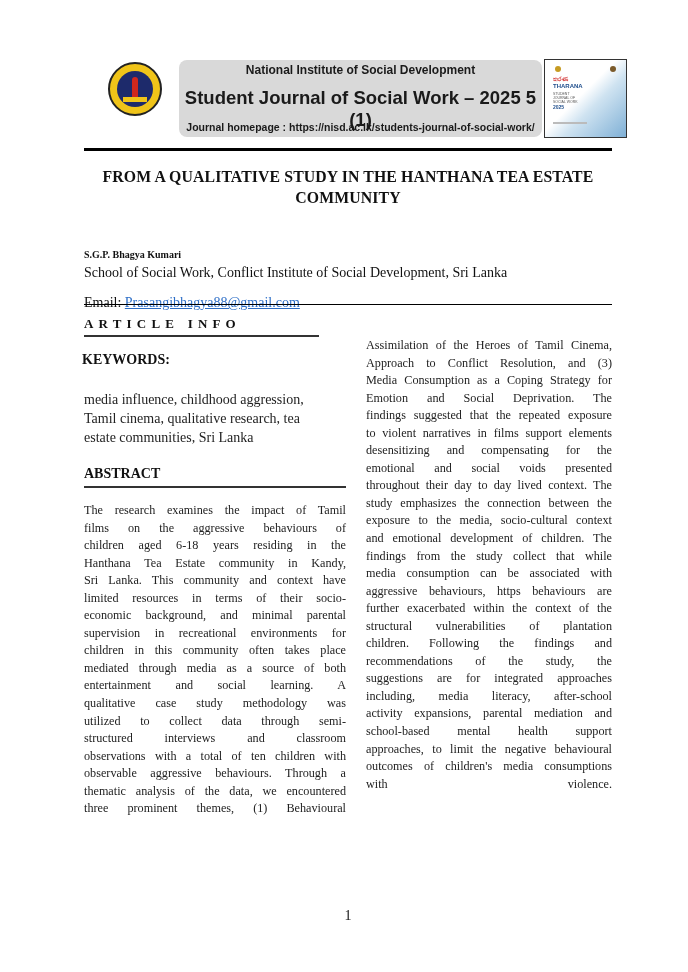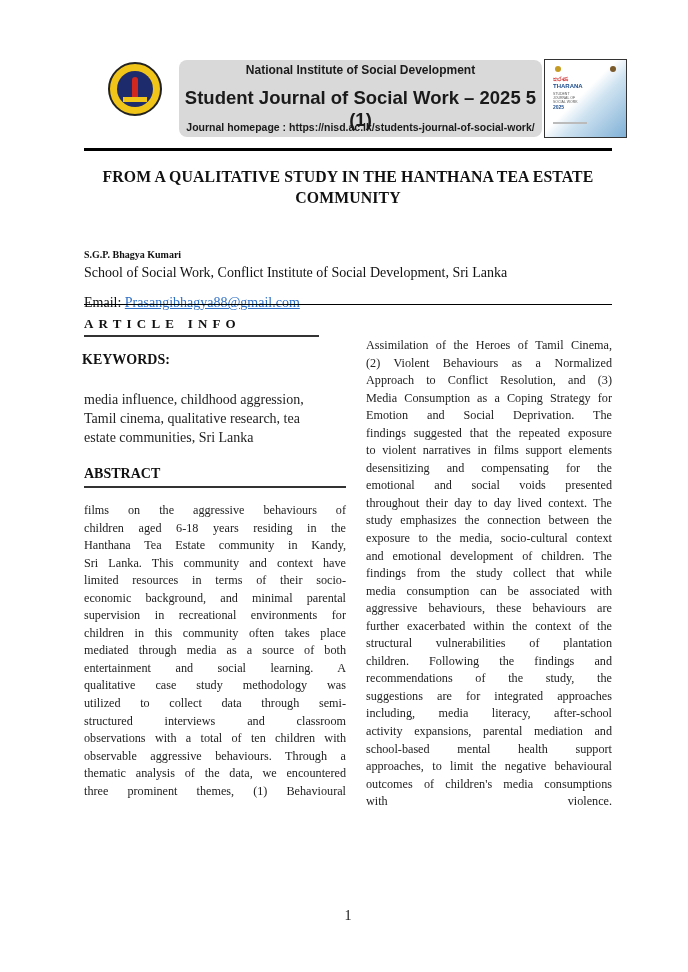--- a/index.html
+++ b/index.html
@@ -122,20 +122,21 @@
 <div class="abs kw-head">KEYWORDS:</div>
 <div class="abs kw-text">
   <div>media influence, childhood aggression,</div>
   <div>Tamil cinema, qualitative research, tea</div>
   <div>estate communities, Sri Lanka</div>
 </div>
 <div class="abs abs-head">ABSTRACT</div>
 <div class="abs abs-rule"></div>
 
 <div class="abs col col-left">
+  <span class="ln">The research examines the impact of Tamil</span>
   <span class="ln">films on the aggressive behaviours of</span>
   <span class="ln">children aged 6-18 years residing in the</span>
   <span class="ln">Hanthana Tea Estate community in Kandy,</span>
   <span class="ln">Sri Lanka. This community and context have</span>
   <span class="ln">limited resources in terms of their socio-</span>
   <span class="ln">economic background, and minimal parental</span>
   <span class="ln">supervision in recreational environments for</span>
   <span class="ln">children in this community often takes place</span>
   <span class="ln">mediated through media as a source of both</span>
   <span class="ln">entertainment and social learning. A</span>
@@ -143,35 +144,34 @@
   <span class="ln">utilized to collect data through semi-</span>
   <span class="ln">structured interviews and classroom</span>
   <span class="ln">observations with a total of ten children with</span>
   <span class="ln">observable aggressive behaviours. Through a</span>
   <span class="ln">thematic analysis of the data, we encountered</span>
   <span class="ln">three prominent themes, (1) Behavioural</span>
 </div>
 
 <div class="abs col col-right">
   <span class="ln">Assimilation of the Heroes of Tamil Cinema,</span>
-  <span class="ln">(2) Violent Behaviours as a Normalized</span>
   <span class="ln">Approach to Conflict Resolution, and (3)</span>
   <span class="ln">Media Consumption as a Coping Strategy for</span>
   <span class="ln">Emotion and Social Deprivation. The</span>
   <span class="ln">findings suggested that the repeated exposure</span>
   <span class="ln">to violent narratives in films support elements</span>
   <span class="ln">desensitizing and compensating for the</span>
   <span class="ln">emotional and social voids presented</span>
   <span class="ln">throughout their day to day lived context. The</span>
   <span class="ln">study emphasizes the connection between the</span>
   <span class="ln">exposure to the media, socio-cultural context</span>
   <span class="ln">and emotional development of children. The</span>
   <span class="ln">findings from the study collect that while</span>
   <span class="ln">media consumption can be associated with</span>
-  <span class="ln">aggressive behaviours, these behaviours are</span>
+  <span class="ln">aggressive behaviours, https behaviours are</span>
   <span class="ln">further exacerbated within the context of the</span>
   <span class="ln">structural vulnerabilities of plantation</span>
   <span class="ln">children. Following the findings and</span>
   <span class="ln">recommendations of the study, the</span>
   <span class="ln">suggestions are for integrated approaches</span>
   <span class="ln">including, media literacy, after-school</span>
   <span class="ln">activity expansions, parental mediation and</span>
   <span class="ln">school-based mental health support</span>
   <span class="ln">approaches, to limit the negative behavioural</span>
   <span class="ln">outcomes of children's media consumptions</span>

